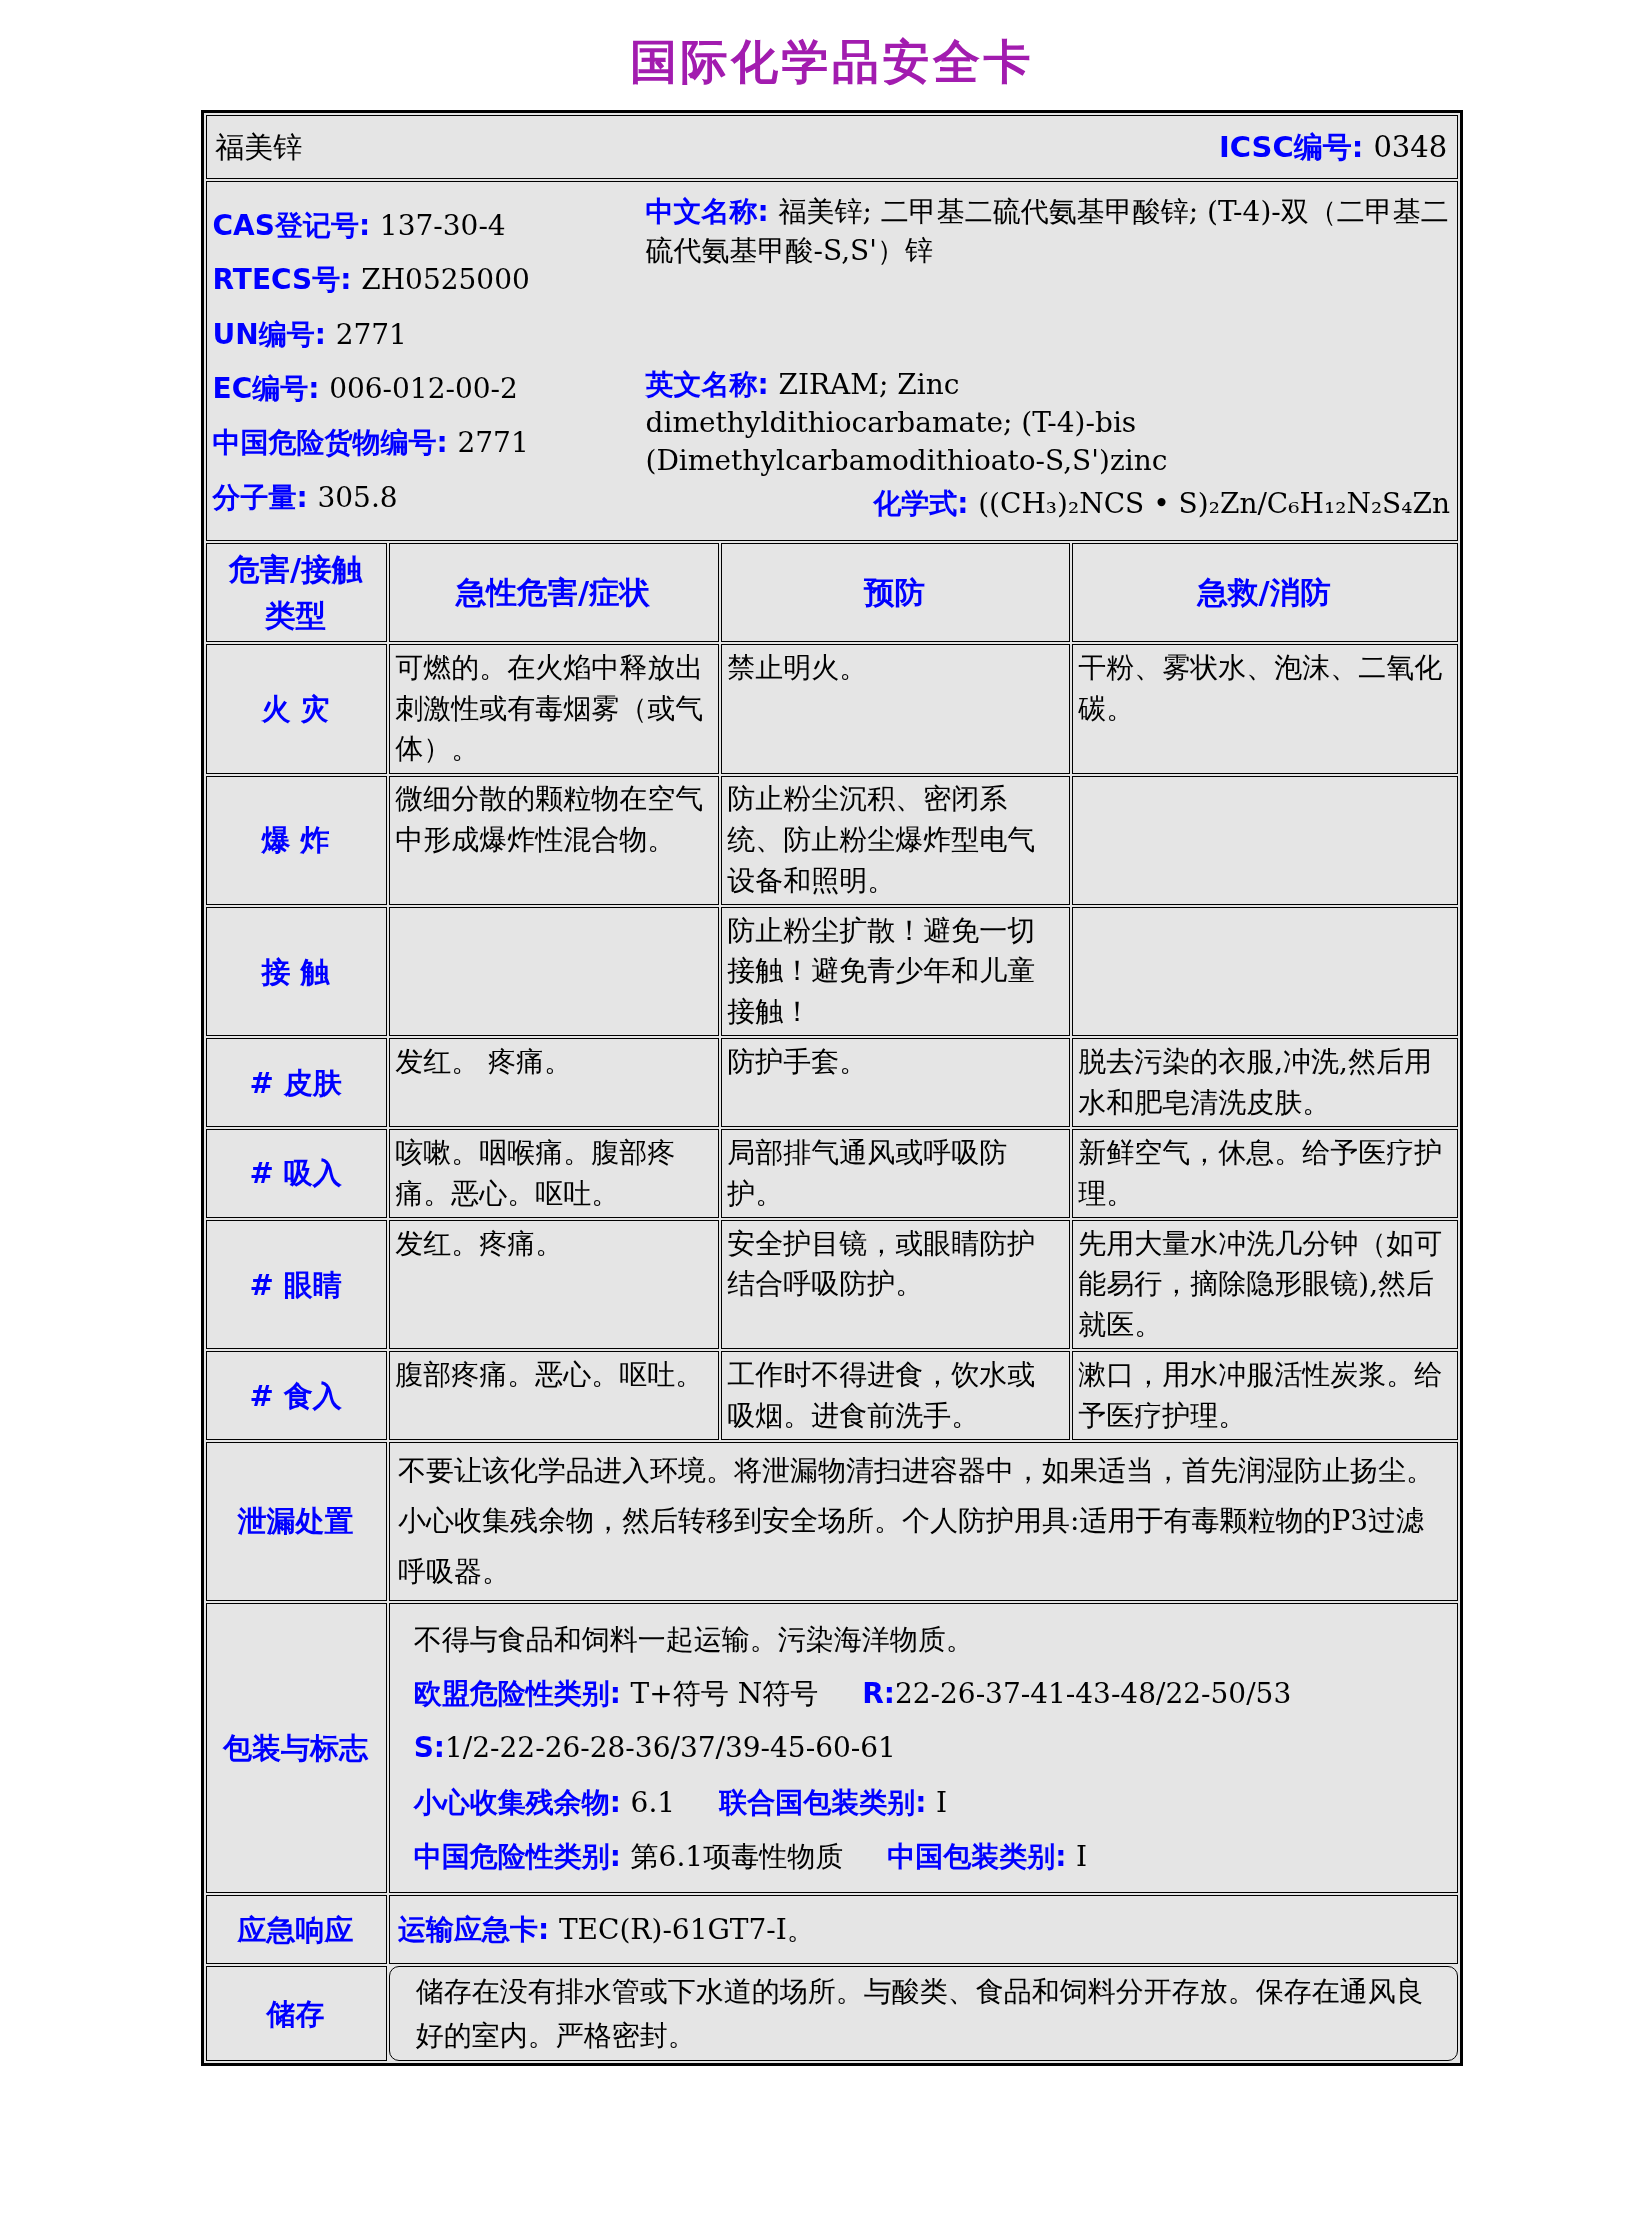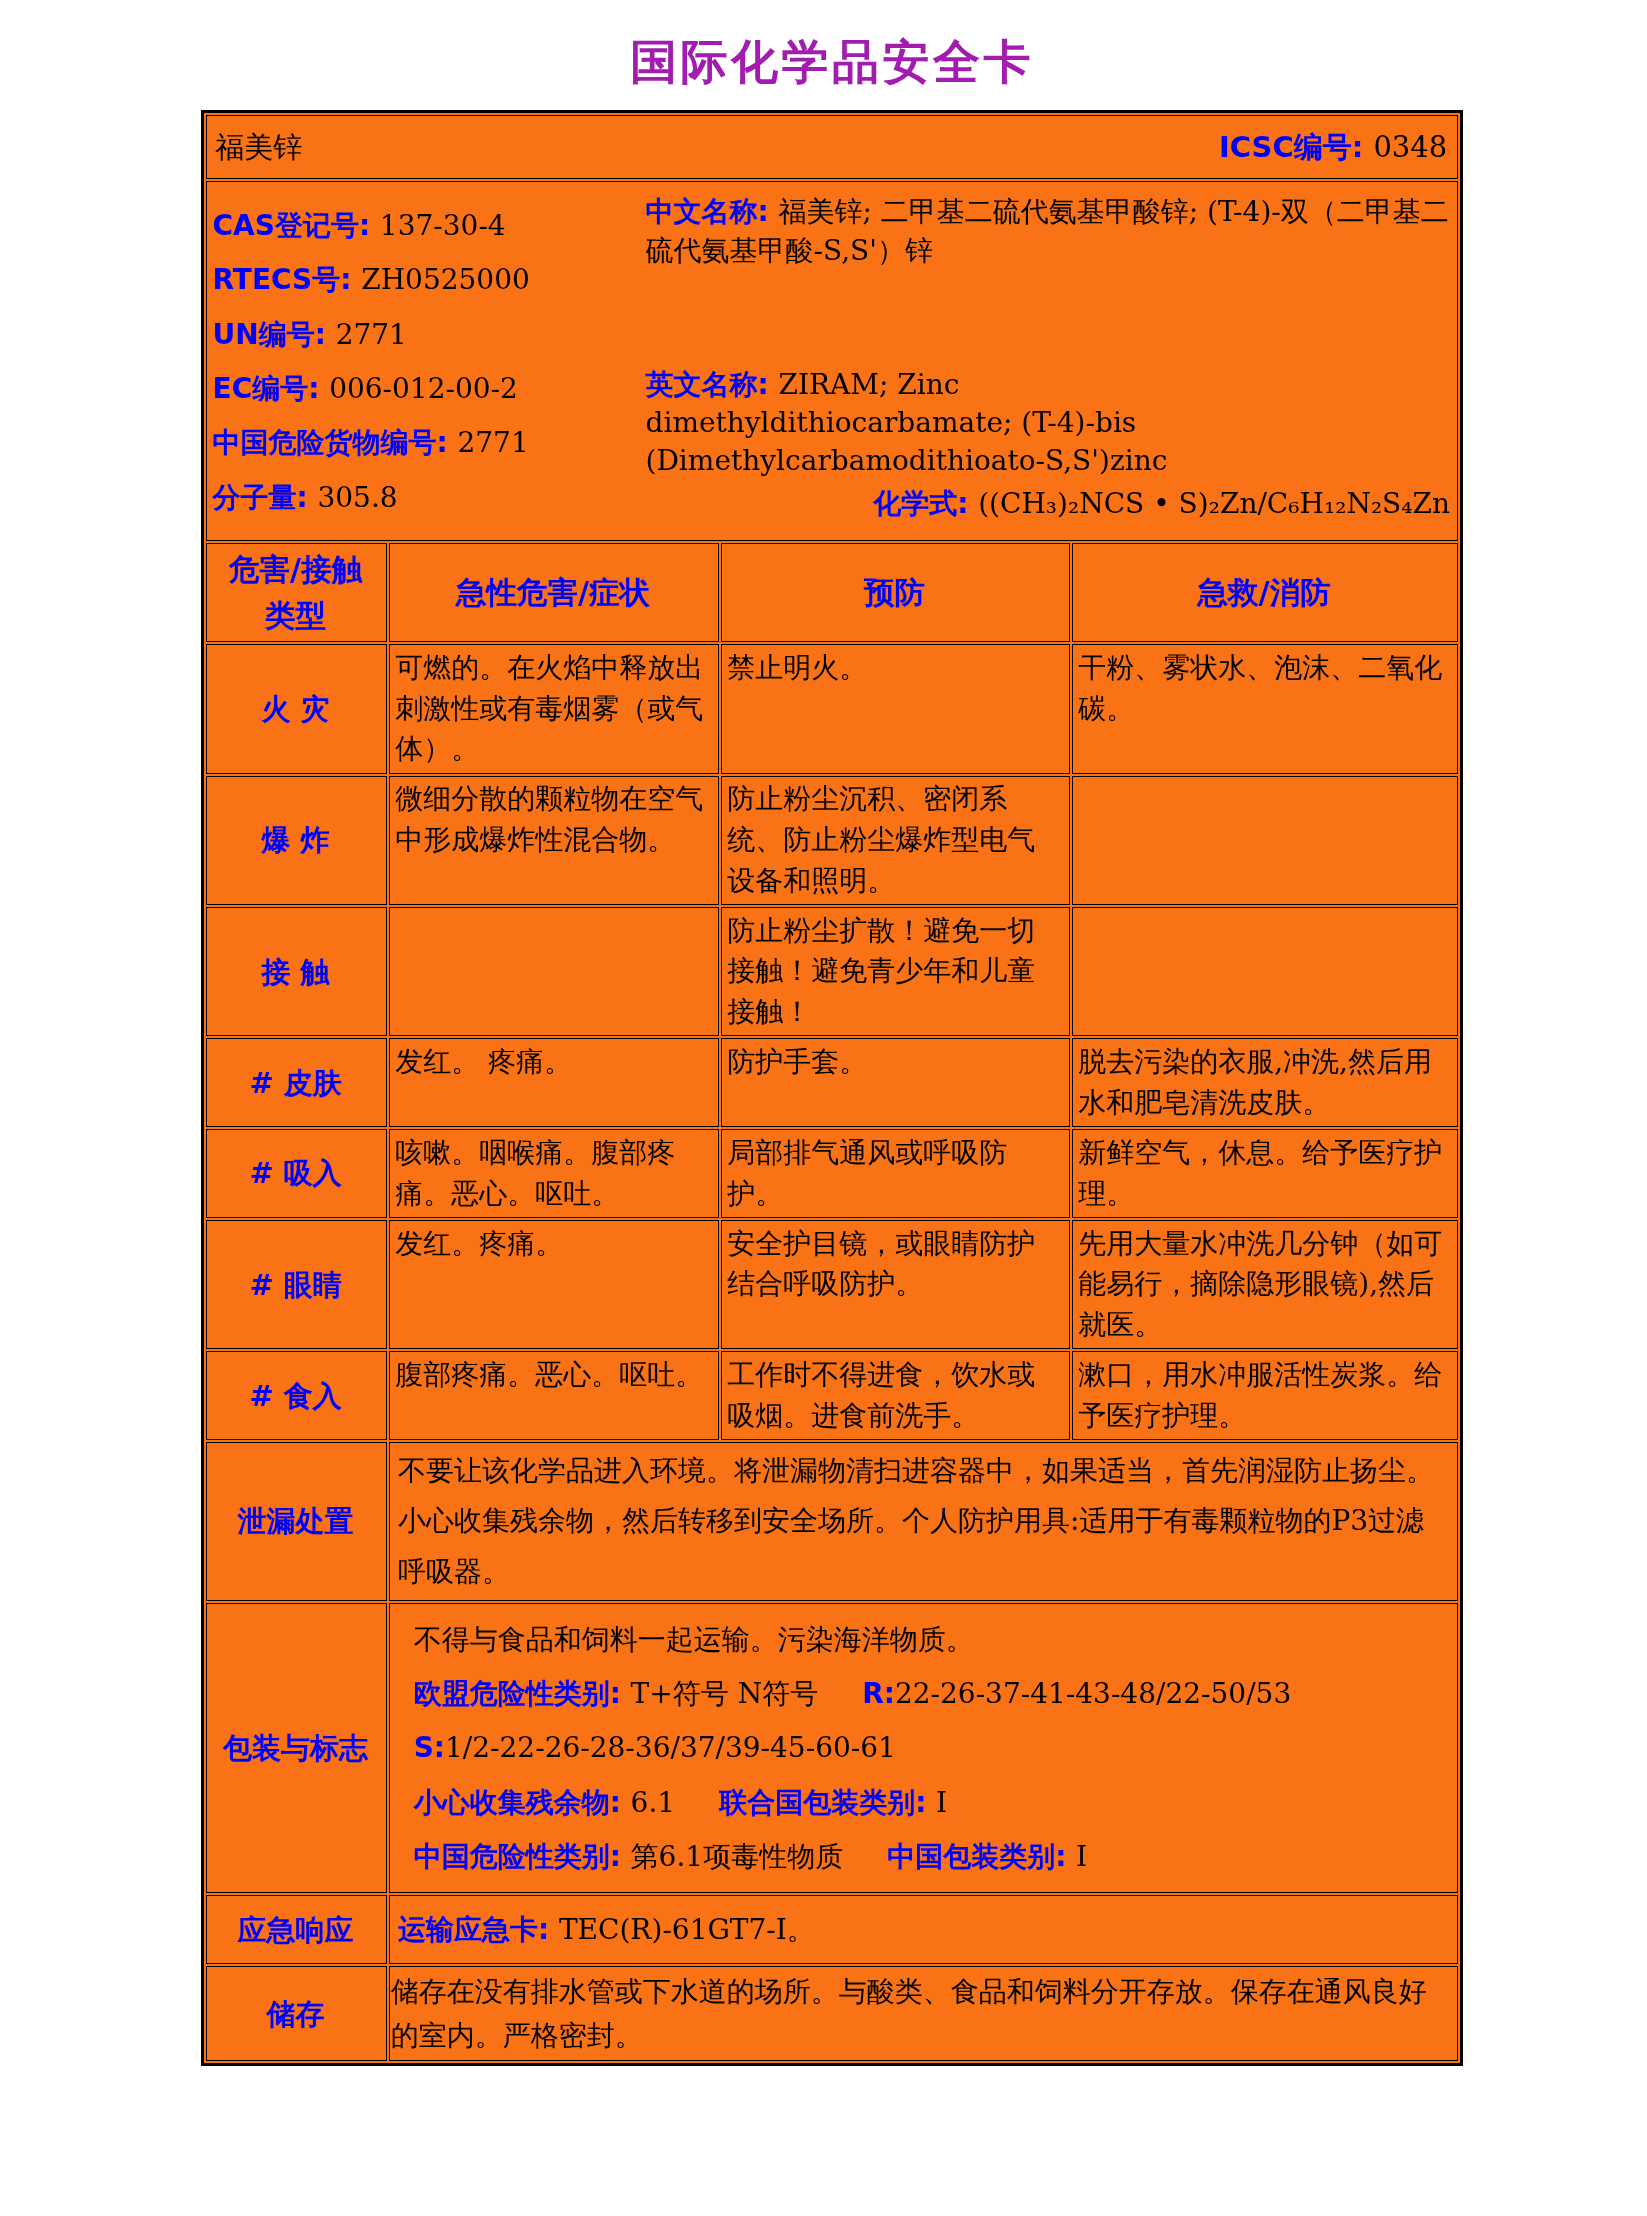--- a/index.html
+++ b/index.html
@@ -22,21 +22,21 @@
     color: #a21caf;
   }
 
   table.card {
     margin-left: 201px;
     width: 1262px;
     table-layout: fixed;
     border: 3.5px solid #000;
     border-collapse: separate;
     border-spacing: 2.1px;
-    background: #f97316;
+    background: #e5e5e5;
   }
   td {
     border: 1.4px solid #000;
     padding: 2.8px 7px 2.8px 5.5px;
     vertical-align: top;
     font-size: 28px;
     line-height: 1.45;
     word-break: break-word;
   }
 
@@ -77,21 +77,21 @@
   .idright .en { margin-top: 96px; line-height: 1.35; }
   .idright .fm { margin-top: 5.5px; line-height: 1.35; text-align: right; }
   .pre { white-space: pre-wrap; }
 
   
   td.spill  { vertical-align: middle; line-height: 1.8; padding-left: 8.3px; }
   td.pkcell { vertical-align: middle; padding-left: 24px; }
   .pk-line  { margin: 11px 0; line-height: 1.55; white-space: pre-wrap; }
   .gap { margin-left: 44px; }
   td.emcell { vertical-align: middle; padding-left: 8.3px; }
-  td.storecell { vertical-align: middle; line-height: 1.55; padding-left: 1px; }
+  td.storecell { vertical-align: middle; line-height: 1.55; padding-left: 26px; border-radius: 10px; }
 </style>
 </head>
 <body>
 
 <div class="page">
 
   <div class="title">国际化学品安全卡</div>
 
   <table class="card">
     <colgroup>

